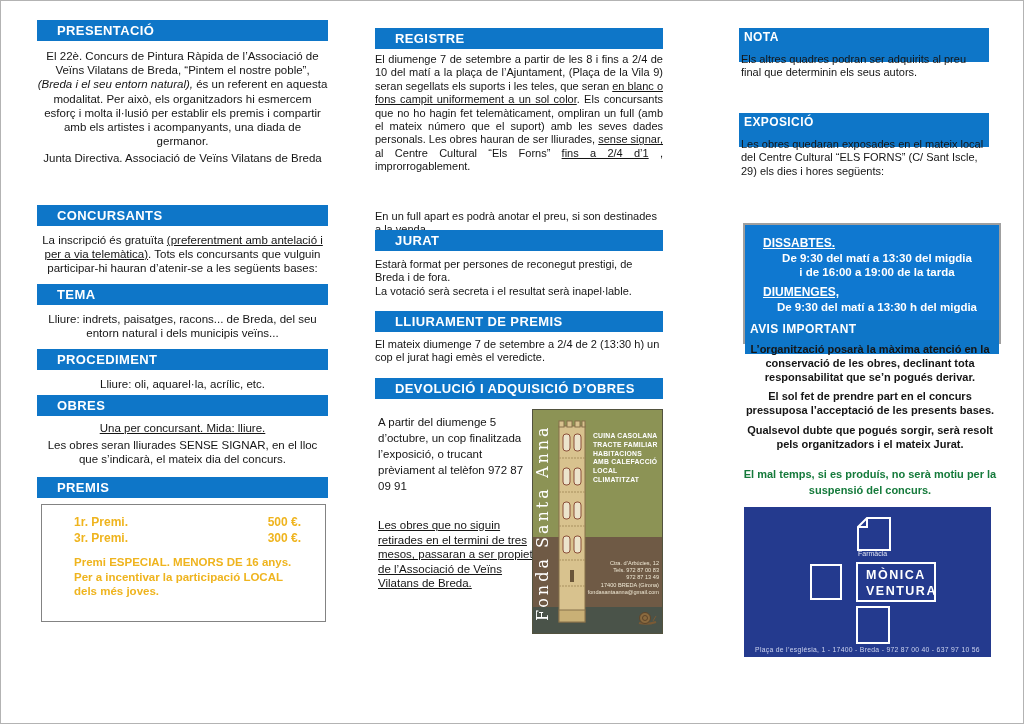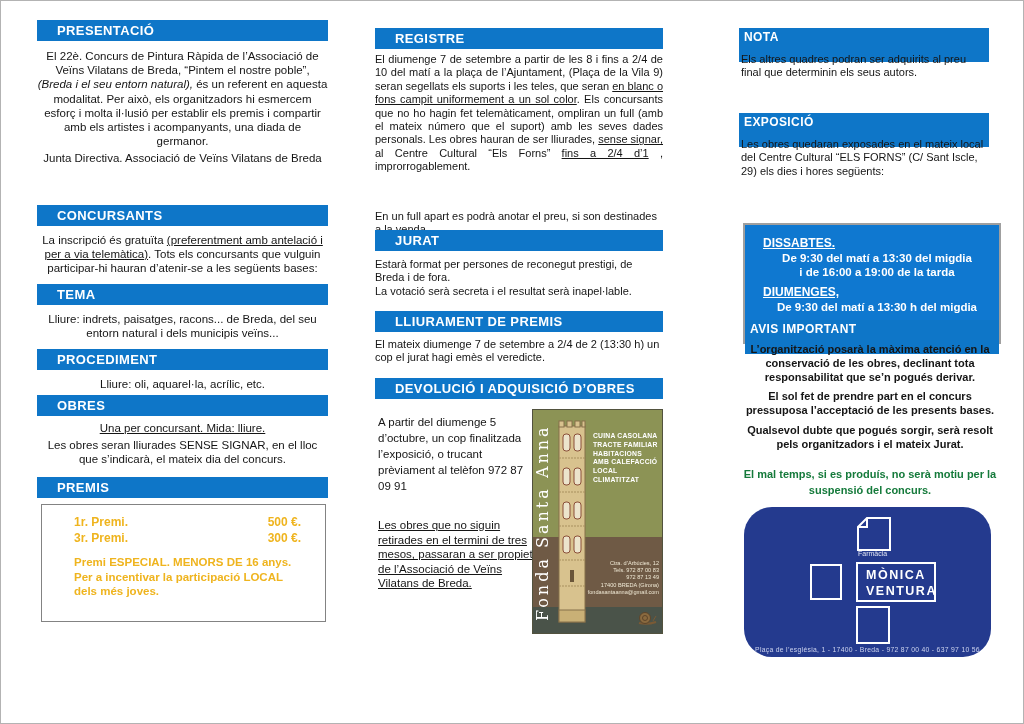--- a/index.html
+++ b/index.html
@@ -66,21 +66,21 @@
   .sched{left:742px;top:187px;width:258px;height:121px;background:#0f78d0;border:2px solid #9f9f9f;
          box-sizing:border-box;color:#fff;font-weight:bold;font-size:11.5px;padding:11px 8px 4px 18px;margin-top:35px;}
   .sched .lbl{text-decoration:underline;font-size:12px;line-height:15px;}
   .sched .ln{text-align:center;line-height:14px;}
   .sched .until{text-align:left;margin-top:7px;padding-right:2px;}
   .p-c3-bar3{left:744px;top:319px;width:254px}
   .p-c3-avis{left:738px;top:342px;width:262px}
   .avisp{font-weight:bold;font-size:11px;line-height:13.8px;text-align:center;margin:0 0 6px 0;}
   .avisp.last{margin-top:14px;line-height:16px;}
   
-  .pharm{left:743px;top:506px;width:247px;height:150px;background:#243a8e;overflow:hidden;border-radius:28px;}
+  .pharm{left:743px;top:506px;width:247px;height:150px;background:#243a8e;overflow:hidden;}
   .pharm .sq{position:absolute;border:2px solid #fff;box-sizing:border-box;}
   .sq-left{left:66px;top:57px;width:32px;height:36px}
   .sq-bottom{left:112px;top:99px;width:34px;height:38px}
   .name-rect{position:absolute;left:112px;top:55px;width:80px;height:40px;border:2px solid #fff;
         box-sizing:border-box;color:#fff;font-weight:bold;font-size:12.5px;line-height:16px;
         padding:3px 0 0 8px;letter-spacing:1.5px;}
   .pageicon{position:absolute;left:112px;top:9px;}
   .farm-lbl{position:absolute;left:114px;top:43px;color:#dfe3f2;font-size:7px;}
   .pharm .addr{position:absolute;left:0;right:0;bottom:4px;text-align:center;color:#ccd3ee;
         font-size:6.8px;letter-spacing:.3px;}

